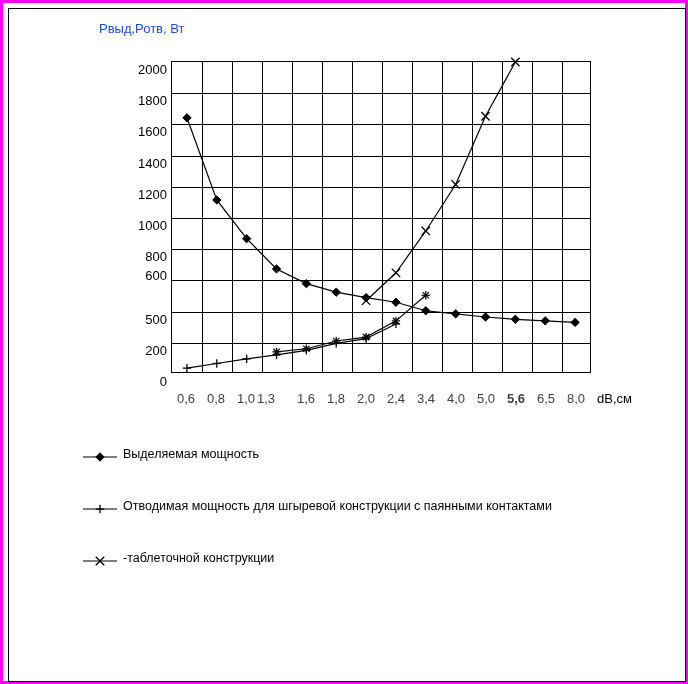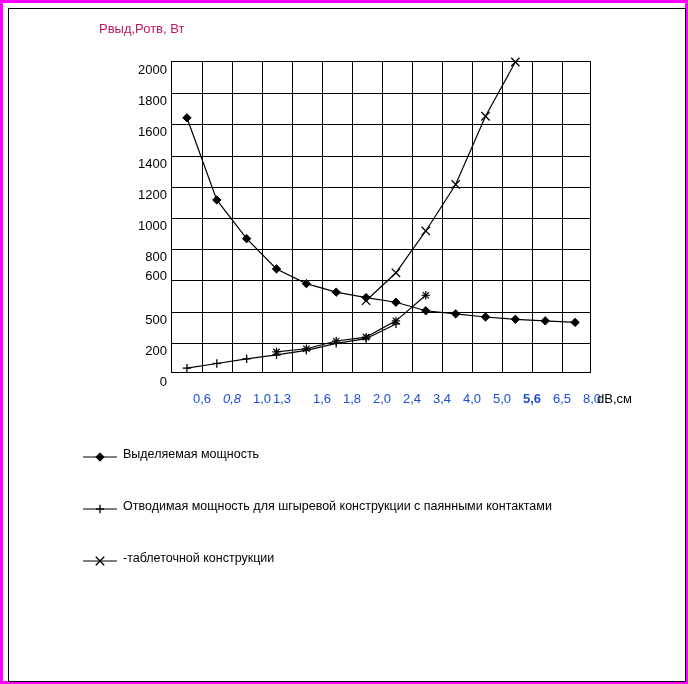--- a/index.html
+++ b/index.html
@@ -36,21 +36,21 @@
     position: absolute;
     left: 0; top: 0;
     width: 688px;
     height: 684px;
   }
   #y-axis-title {
     position: absolute;
     left: 96px;
     top: 18px;
     font-size: 13px;
-    color: #be185d;
+    color: #1d4ed8;
     white-space: nowrap;
   }
   #plot {
     position: absolute;
     left: 168px;
     top: 58px;
     width: 420px;
     height: 312px;
     border: 1.5px solid #000;
     box-sizing: border-box;
@@ -91,24 +91,23 @@
     position: absolute;
     left: 168px;
     top: 374px;
     width: 420px;
     height: 24px;
   }
   .xtick-label {
     position: absolute;
     top: 14px;
     font-size: 13px;
-    color: #1d4ed8;
+    color: #404040;
     transform: translateX(-50%);
     white-space: nowrap;
-    margin-left: 16px;
   }
   #x-axis-title {
     position: absolute;
     left: 594px;
     top: 388px;
     font-size: 13px;
     color: #000;
     white-space: nowrap;
   }
   svg.series-layer {
@@ -269,21 +268,21 @@
         <div class="gridline-v" style="left: 240px;"></div>
         <div class="gridline-v" style="left: 270px;"></div>
         <div class="gridline-v" style="left: 300px;"></div>
         <div class="gridline-v" style="left: 330px;"></div>
         <div class="gridline-v" style="left: 360px;"></div>
         <div class="gridline-v" style="left: 390px;"></div>
       </div>
 
     <div id="xtick-labels">
         <div class="xtick-label" style="left: 15px;">0,6</div>
-        <div class="xtick-label" style="left: 45px; font-style: italic;">0,8</div>
+        <div class="xtick-label" style="left: 45px;">0,8</div>
         <div class="xtick-label" style="left: 75px;">1,0</div>
         <div class="xtick-label" style="left: 95px;">1,3</div>
         <div class="xtick-label" style="left: 135px;">1,6</div>
         <div class="xtick-label" style="left: 165px;">1,8</div>
         <div class="xtick-label" style="left: 195px;">2,0</div>
         <div class="xtick-label" style="left: 225px;">2,4</div>
         <div class="xtick-label" style="left: 255px;">3,4</div>
         <div class="xtick-label" style="left: 285px;">4,0</div>
         <div class="xtick-label" style="left: 315px;">5,0</div>
         <div class="xtick-label" style="left: 345px; font-weight: bold;">5,6</div>

